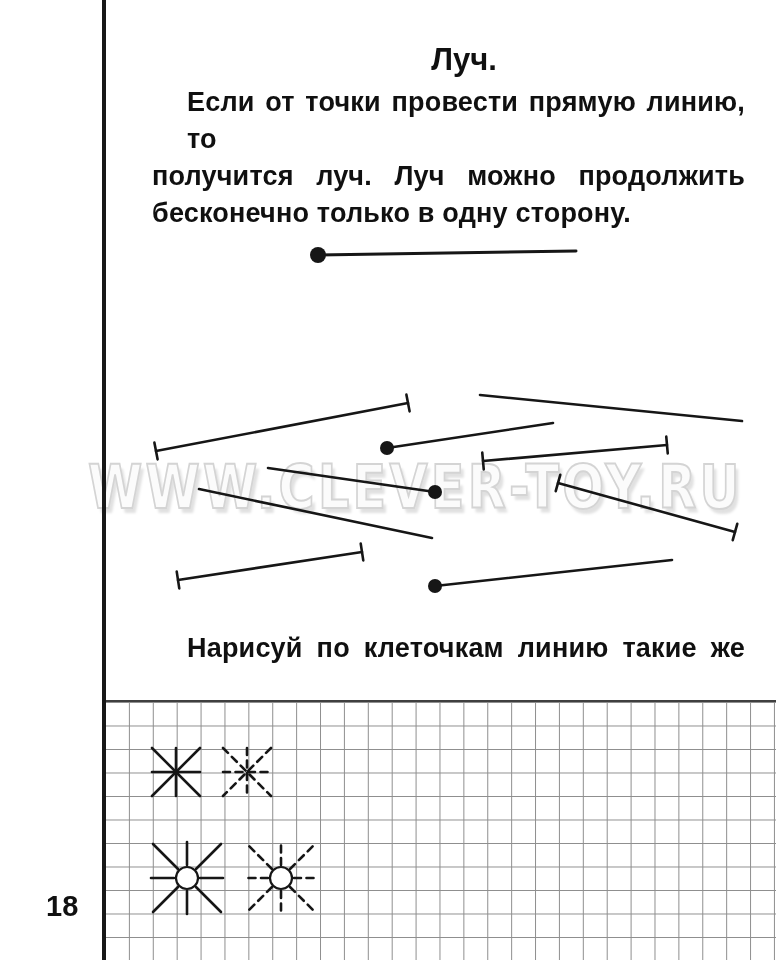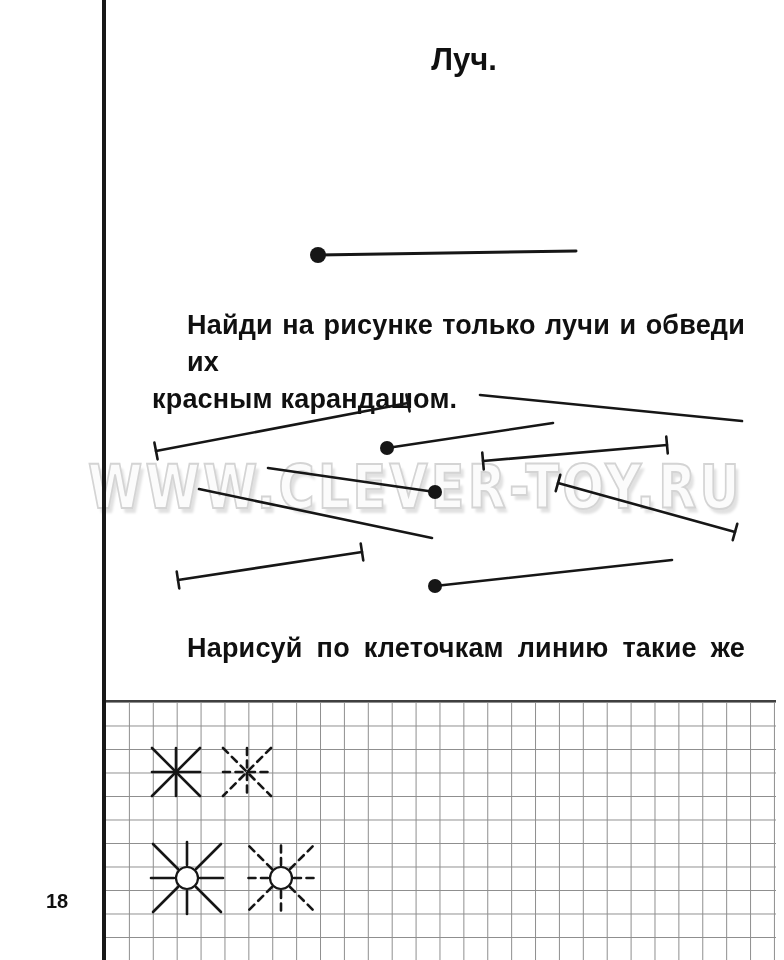--- a/index.html
+++ b/index.html
@@ -45,37 +45,38 @@
   .sun-circle{fill:#ffffff;stroke:#161616;stroke-width:2.2;}
   .grid-paper{
     position:absolute;left:105px;top:700px;width:671px;height:260px;z-index:0;
     border-top:2px solid #3f3f3f;
     background-image:
       linear-gradient(to right,#8e8e8e 1px,transparent 1px),
       linear-gradient(to bottom,#8e8e8e 1px,transparent 1px);
     background-size:23.9px 23.5px;
   }
   .page-number{
-    position:absolute;left:46px;top:890px;font-size:20px;font-weight:600;z-index:3;text-align:center;
+    position:absolute;left:46px;top:890px;font-size:29px;font-weight:600;z-index:3;text-align:center;
   }
 </style>
 </head>
 <body>
 
 <div class="page">
 
   <div class="margin-rule"></div>
 
   <h1 class="page-title">Луч.</h1>
 
+  <div class="para para-intro">
+    <div class="tline j ind">Если от точки провести прямую линию, то</div>
+    <div class="tline j">получится луч. Луч можно продолжить</div>
+    <div class="tline">бесконечно только в одну сторону.</div>
+  </div>
 
-  <div class="para para-find">
-    <div class="tline j ind">Найди на рисунке только лучи и обведи их</div>
-    <div class="tline">красным карандашом.</div>
-  </div>
 
   <div class="para para-draw">
     <div class="tline j ind">Нарисуй по клеточкам линию такие же</div>
   </div>
 
   <div class="watermark">WWW.CLEVER-TOY.RU</div>
 
   <div class="grid-paper"></div>
 
   <svg id="diagram" class="diagram-svg" viewBox="0 0 784 960" xmlns="http://www.w3.org/2000/svg">

